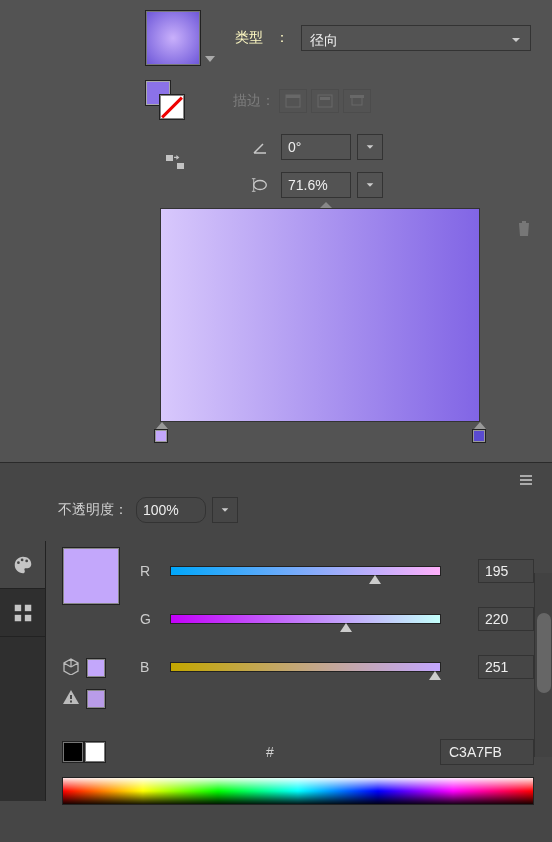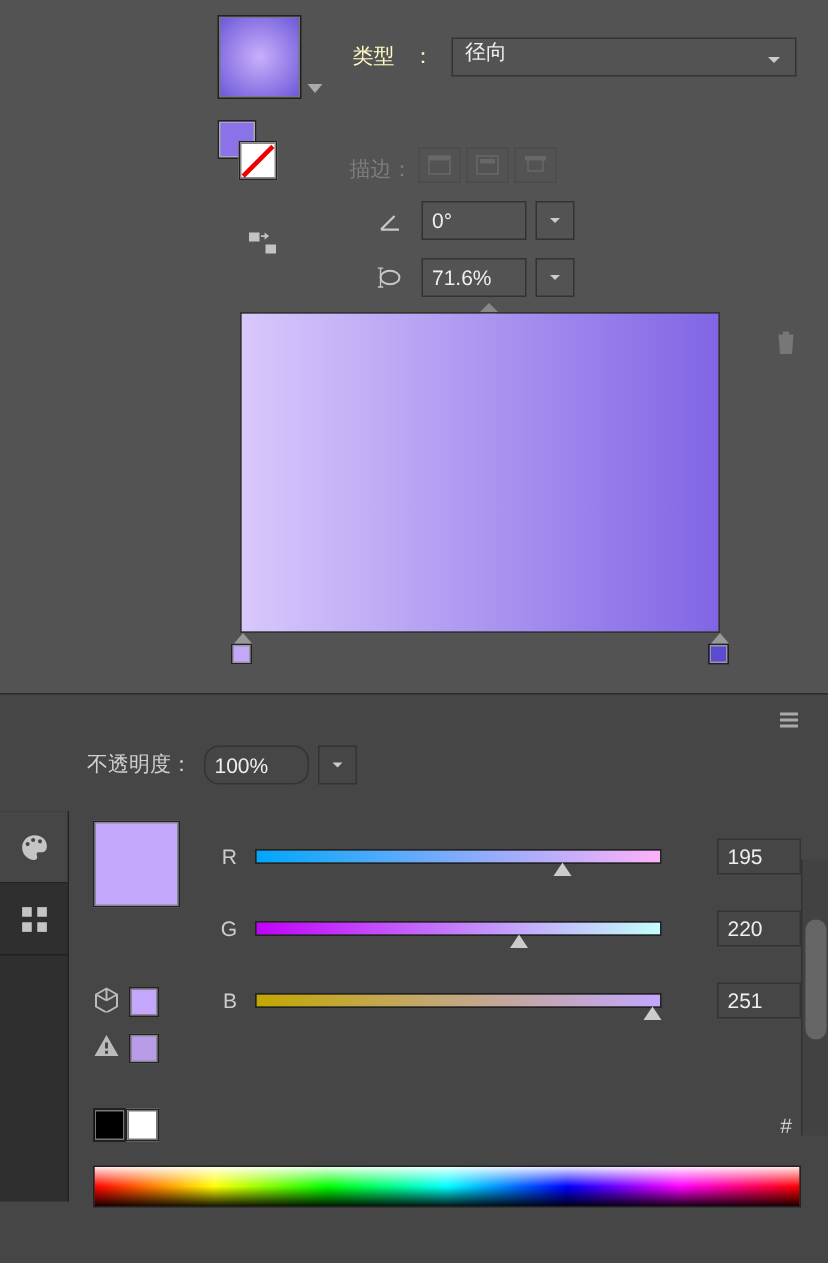--- a/index.html
+++ b/index.html
@@ -37,35 +37,35 @@
     border-left: 5px solid transparent;
     border-right: 5px solid transparent;
     border-top: 6px solid #aaa;
   }
   .label { color: #fef9c3; margin: 0 6px; }
   .dropdown {
     background: #535353;
     border: 1px solid #333;
     height: 26px;
     display: flex;
-    align-items: flex-start;
+    align-items: flex-end;
     padding: 0 8px;
     color: #eee;
     position: relative;
   }
   .dropdown.wide { width: 230px; margin-left: 6px; }
   .dropdown .chevron {
     position: absolute; right: 8px; top: 7px;
   }
   .chevron svg { width: 12px; height: 12px; fill: #ccc; }
   .stroke-row {
     margin-top: 14px;
     color: #6a6a6a;
     display: flex;
-    align-items: flex-end;
+    align-items: center;
   }
   .stroke-box {
     width: 28px; height: 24px;
     border: 1px solid #444;
     margin-left: 4px;
     display: flex; align-items: center; justify-content: center;
     background: #535353;
   }
   .stroke-box.dim { opacity: 0.4; }
   .fill-stroke-swatch {
@@ -169,21 +169,20 @@
     left: 165px; top: 152px;
   }
   .swap-icon svg { width: 22px; height: 20px; fill:#c3c3c3; }
   
   
   .lower-panel {
     position: relative;
     background: #464646;
     height: 380px;
     border-top: 1px solid #2a2a2a;
-    text-align: right;
   }
   .menu-icon {
     position: absolute; right: 18px; top: 10px;
   }
   .menu-icon svg { width: 16px; height: 14px; stroke:#aaa; fill:none; }
   .opacity-row {
     display: flex; align-items: center;
     padding: 34px 0 0 58px;
   }
   .opacity-row .num-field { background:#464646; }
@@ -486,20 +485,23 @@
           </div>
       </div>
     </div>
 
     <div class="hex-row">
       <div class="bw-sw">
         <div class="black"></div>
         <div class="white"></div>
       </div>
       <span style="margin-left:auto; margin-right:6px;">#</span>
+      <div class="hex-field">
+          <span>C3A7FB</span>
+        </div>
     </div>
 
     <div class="spectrum"></div>
   </div>
 </div>
 
 <div class="right-scroll">
   <div class="thumb"></div>
 </div>
 

